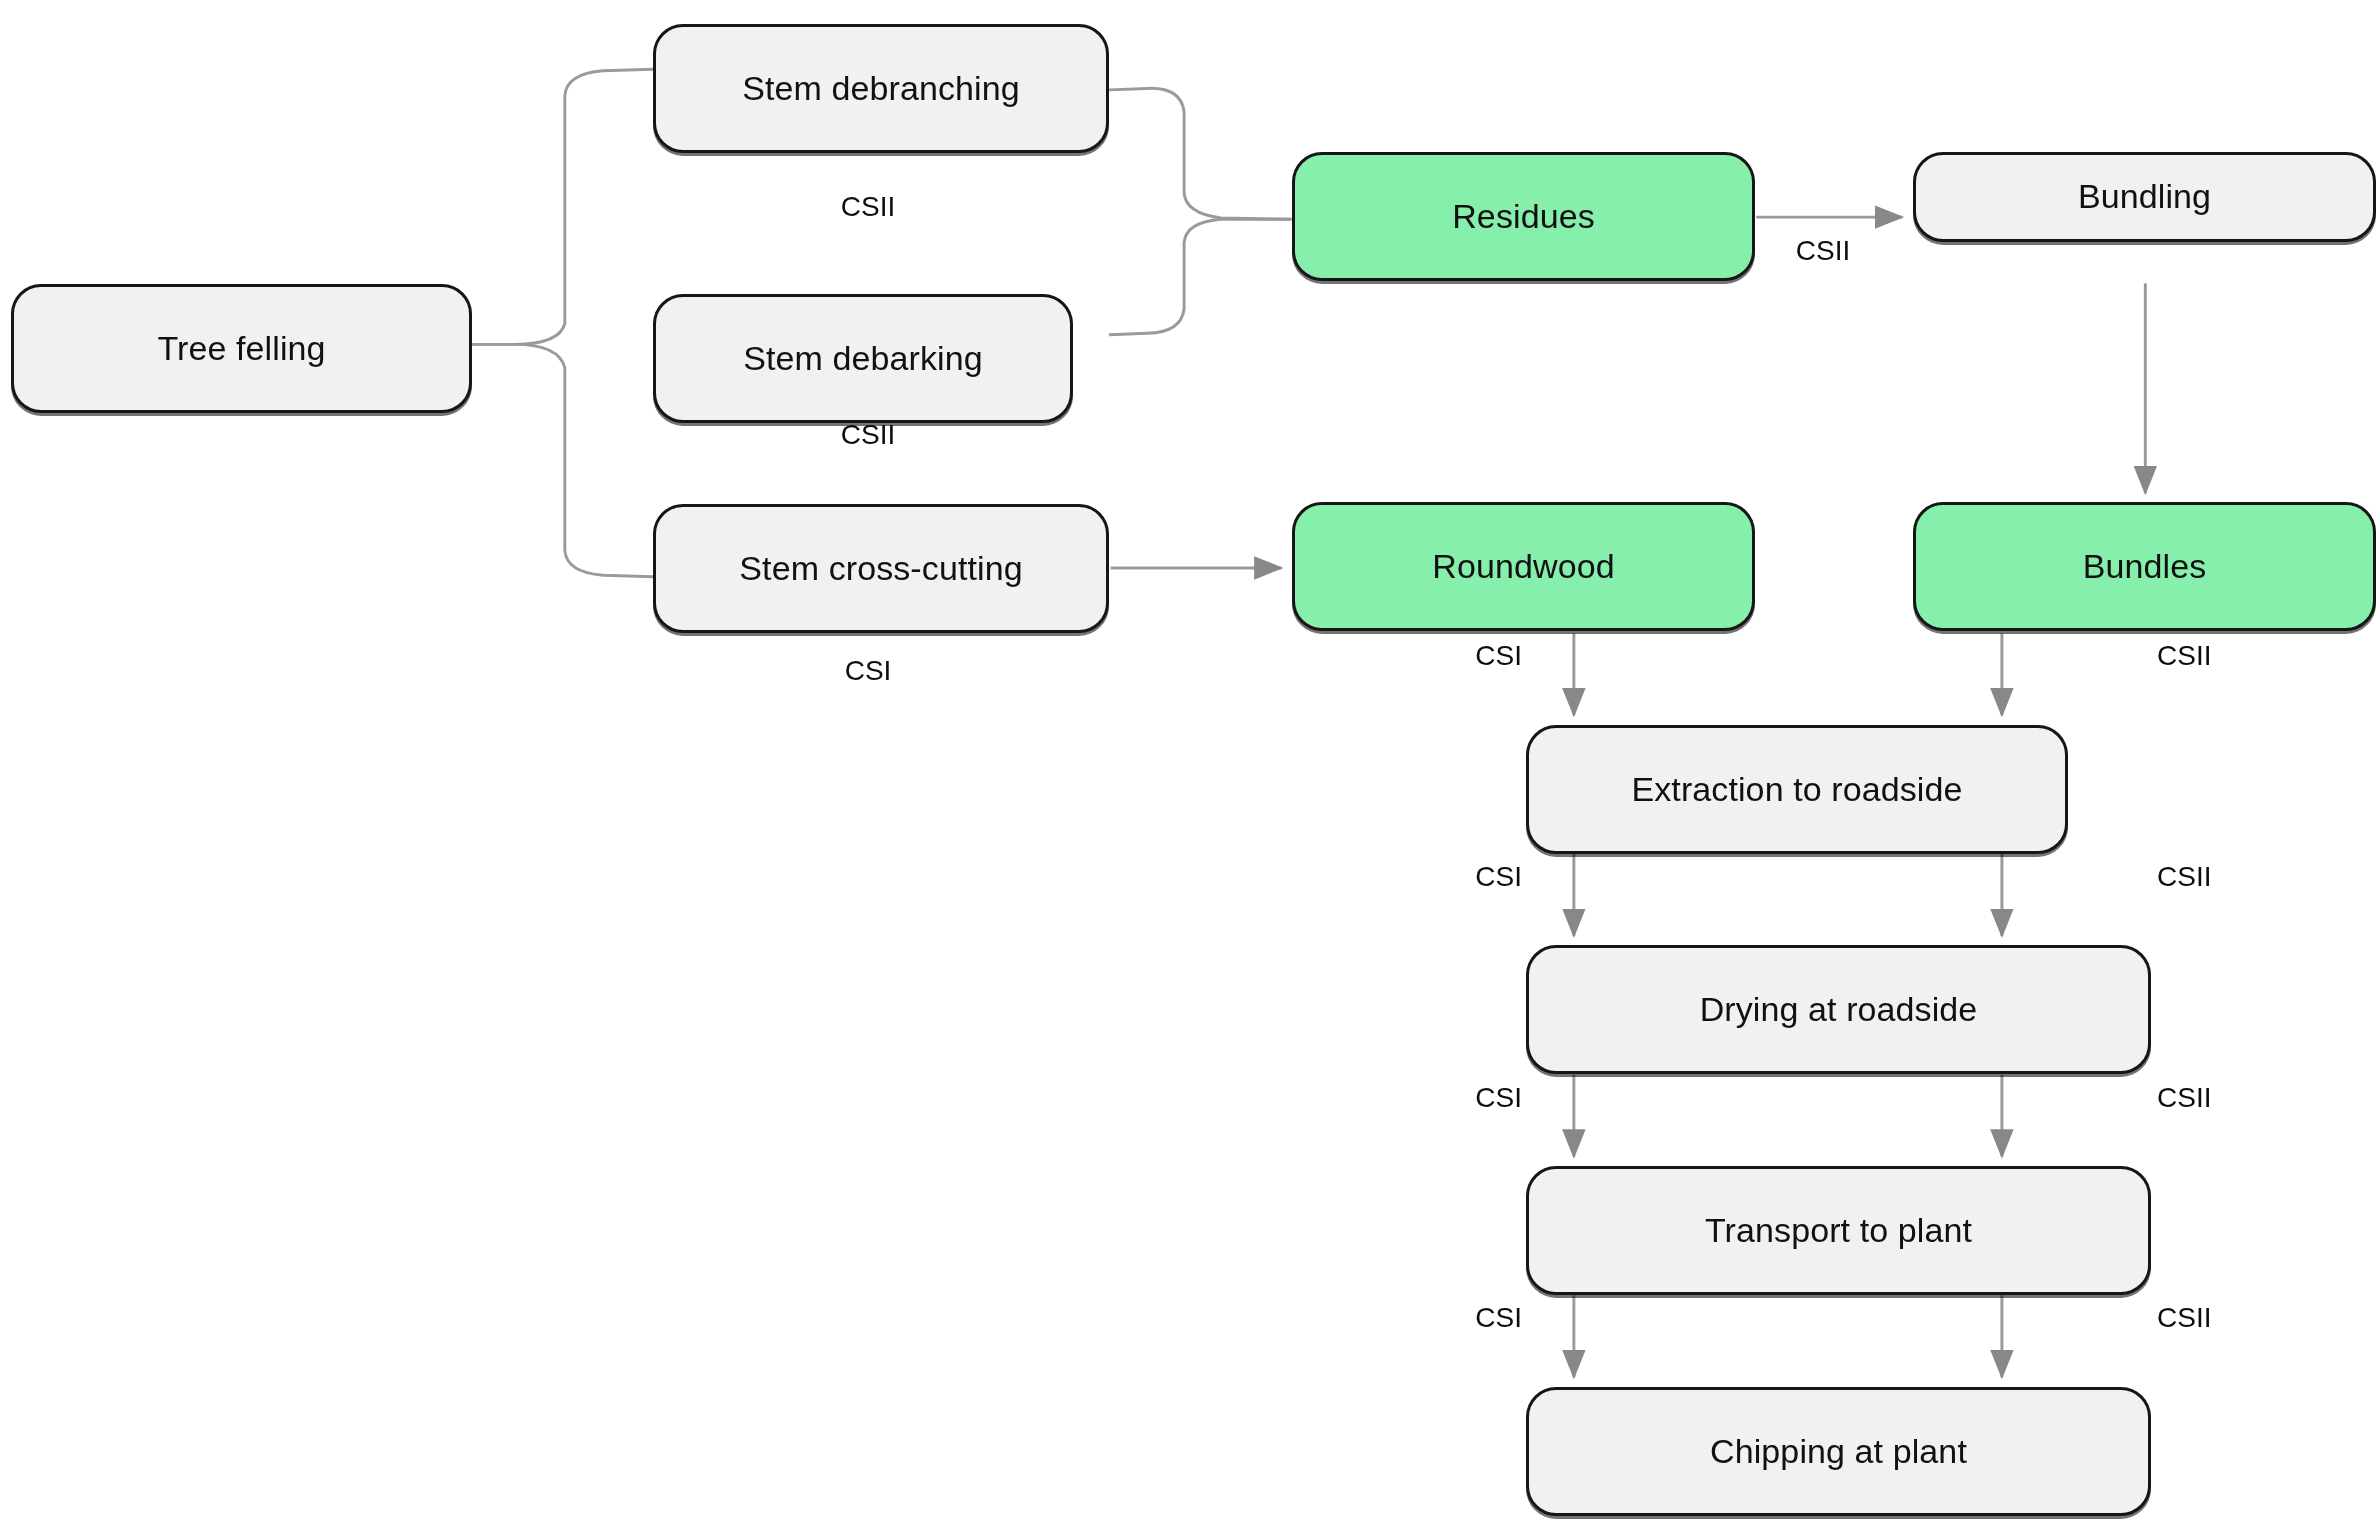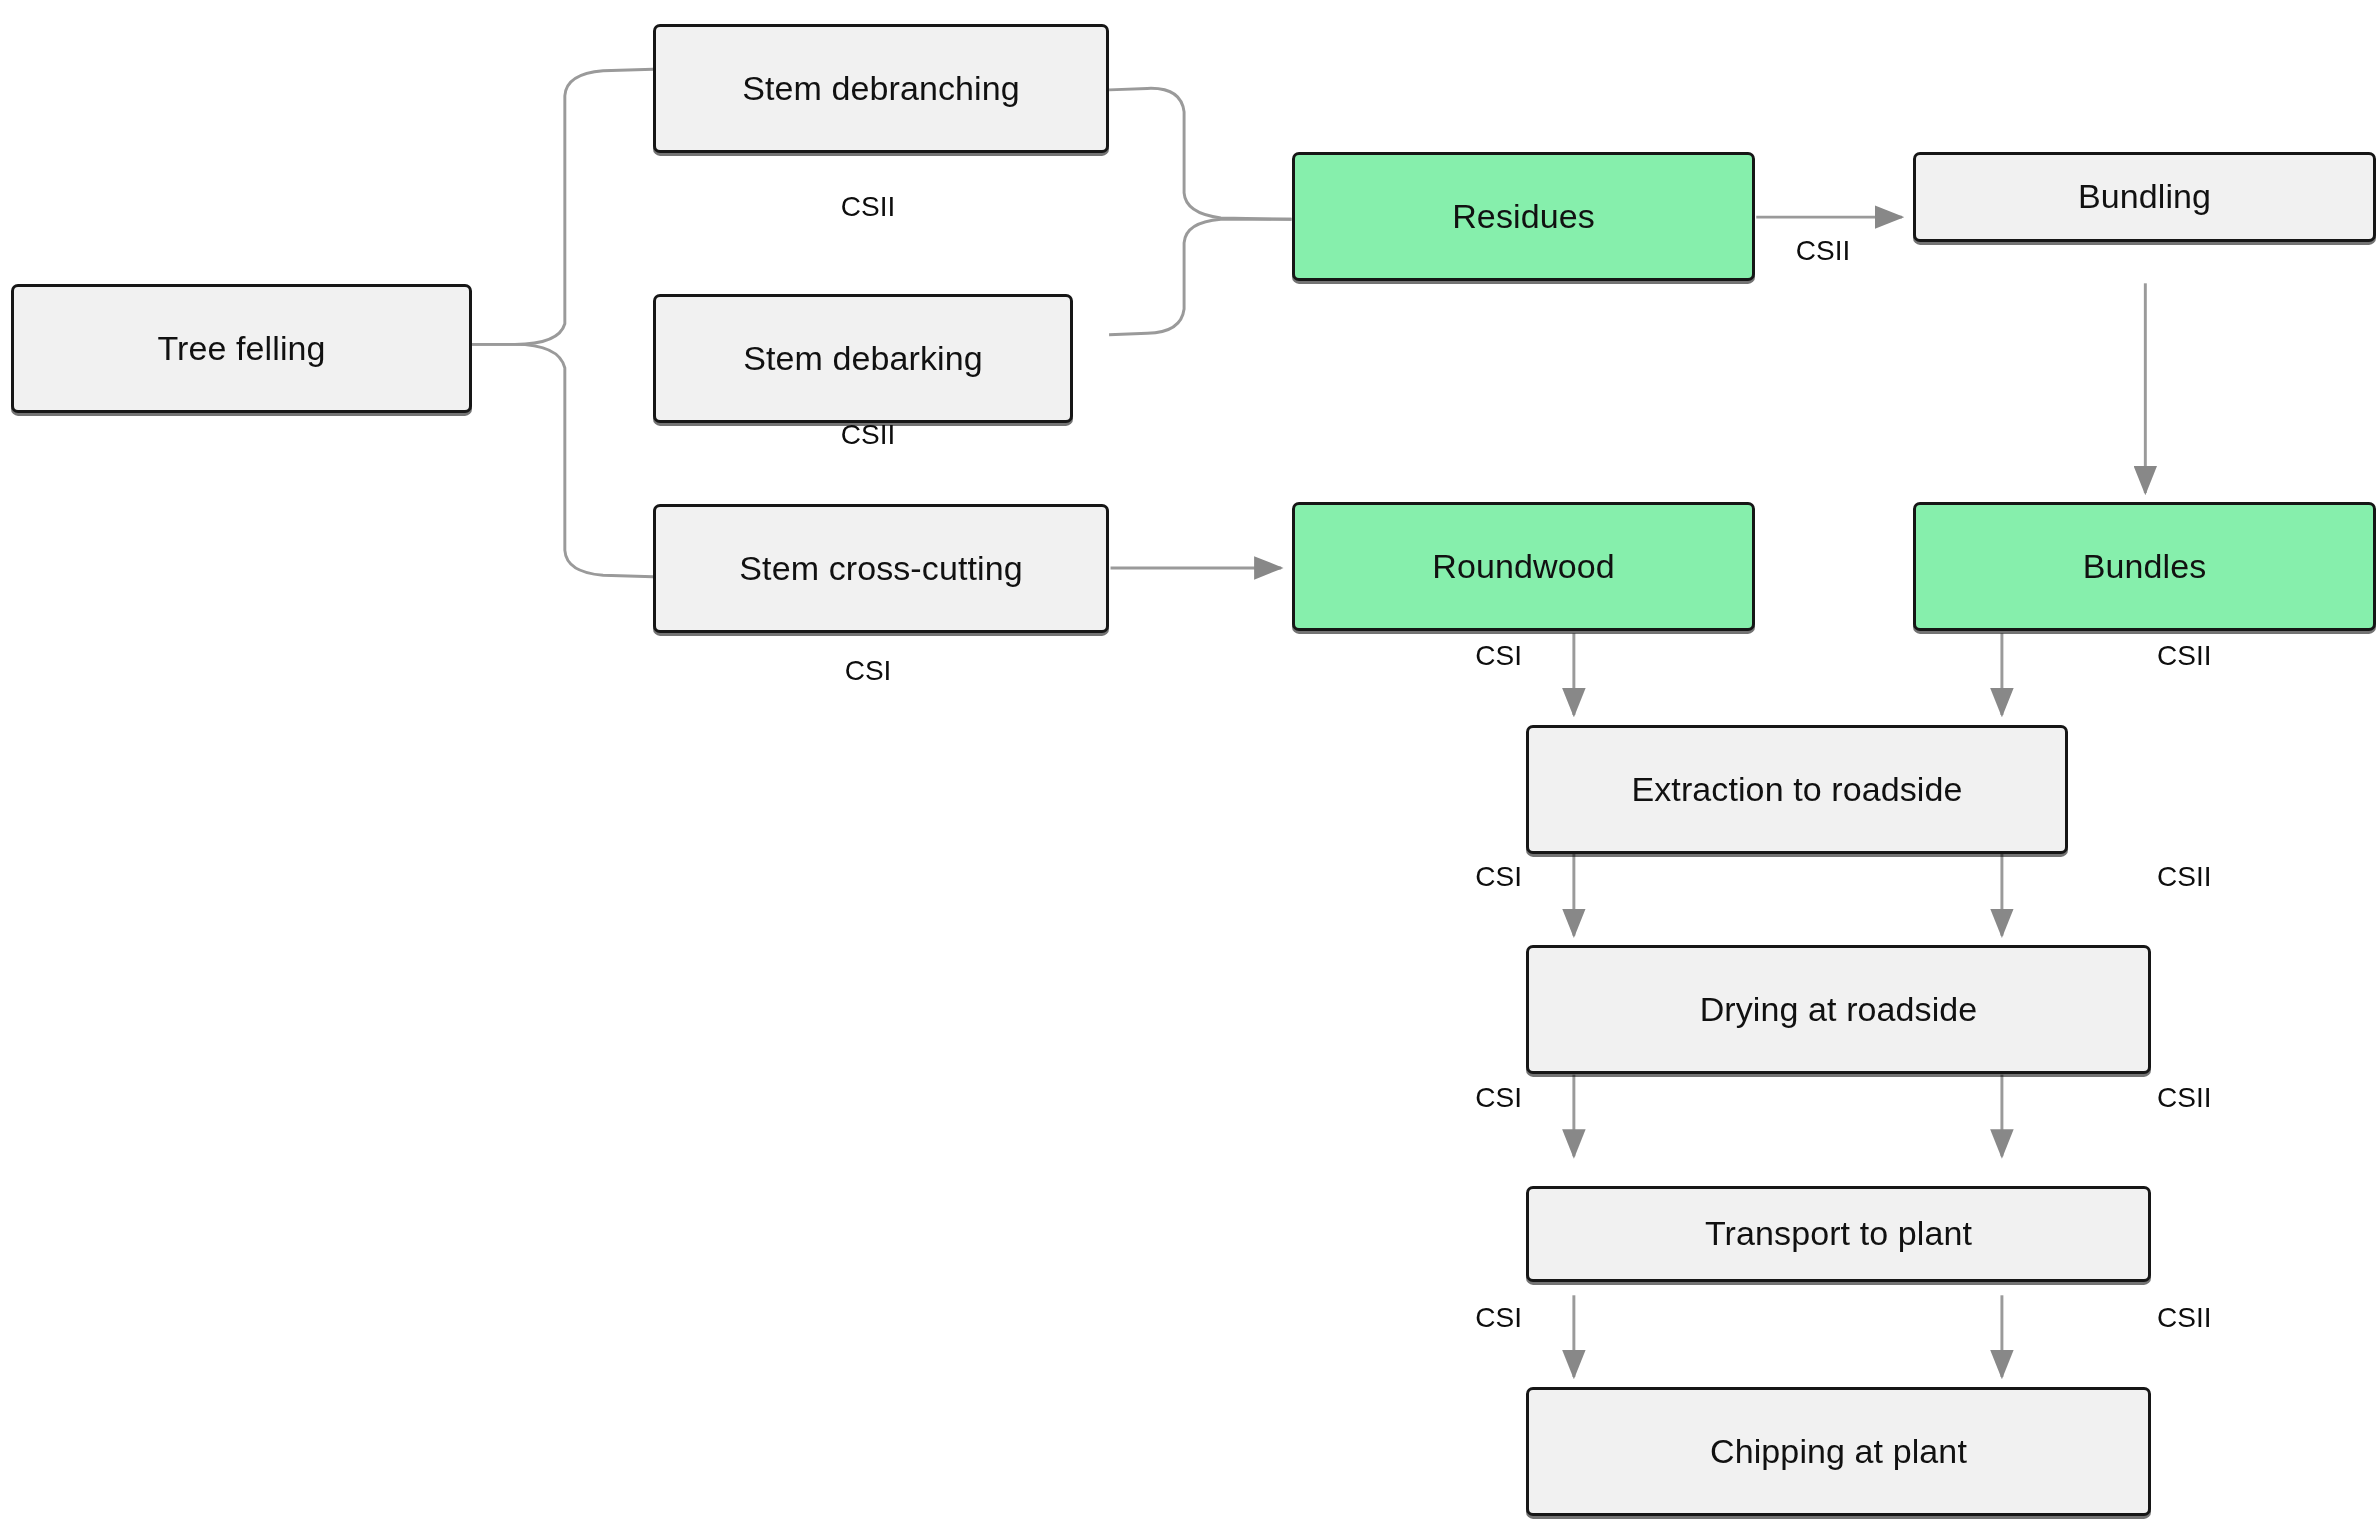--- a/index.html
+++ b/index.html
@@ -22,21 +22,21 @@
     left: 0;
     top: 0;
     width: 2377px;
     height: 1533px;
     pointer-events: none;
   }
   .node {
     position: absolute;
     box-sizing: border-box;
     border: 3.7px solid #161616;
-    border-radius: 7px;
+    border-radius: 30px;
     display: flex;
     align-items: center;
     justify-content: center;
     text-align: center;
     color: #111111;
     font-size: 34px;
     line-height: 1.15;
     letter-spacing: 0.1px;
     font-family: "Liberation Sans", sans-serif;
     box-shadow: 0 2.9px 0 0 rgba(0,0,0,0.55);
@@ -145,21 +145,21 @@
       </div>
       <div class="node material" style="left: 1913px; top: 502px; width: 463px; height: 129px;">
         <span>Bundles</span>
       </div>
       <div class="node process" style="left: 1526px; top: 725px; width: 542px; height: 129px;">
         <span>Extraction to roadside</span>
       </div>
       <div class="node process" style="left: 1526px; top: 945px; width: 625px; height: 129px;">
         <span>Drying at roadside</span>
       </div>
-      <div class="node process" style="left: 1526px; top: 1166px; width: 625px; height: 96px; margin-top: 20px;">
+      <div class="node process" style="left: 1526px; top: 1166px; width: 625px; height: 129px;">
         <span>Transport to plant</span>
       </div>
       <div class="node process" style="left: 1526px; top: 1387px; width: 625px; height: 129px;">
         <span>Chipping at plant</span>
       </div>
     </div>
   <div id="label-layer">
       <div class="edge-label center" style="top: 193px; left: 868px;">CSII</div>
       <div class="edge-label center" style="top: 421px; left: 868px;">CSII</div>
       <div class="edge-label center" style="top: 657px; left: 868px;">CSI</div>

